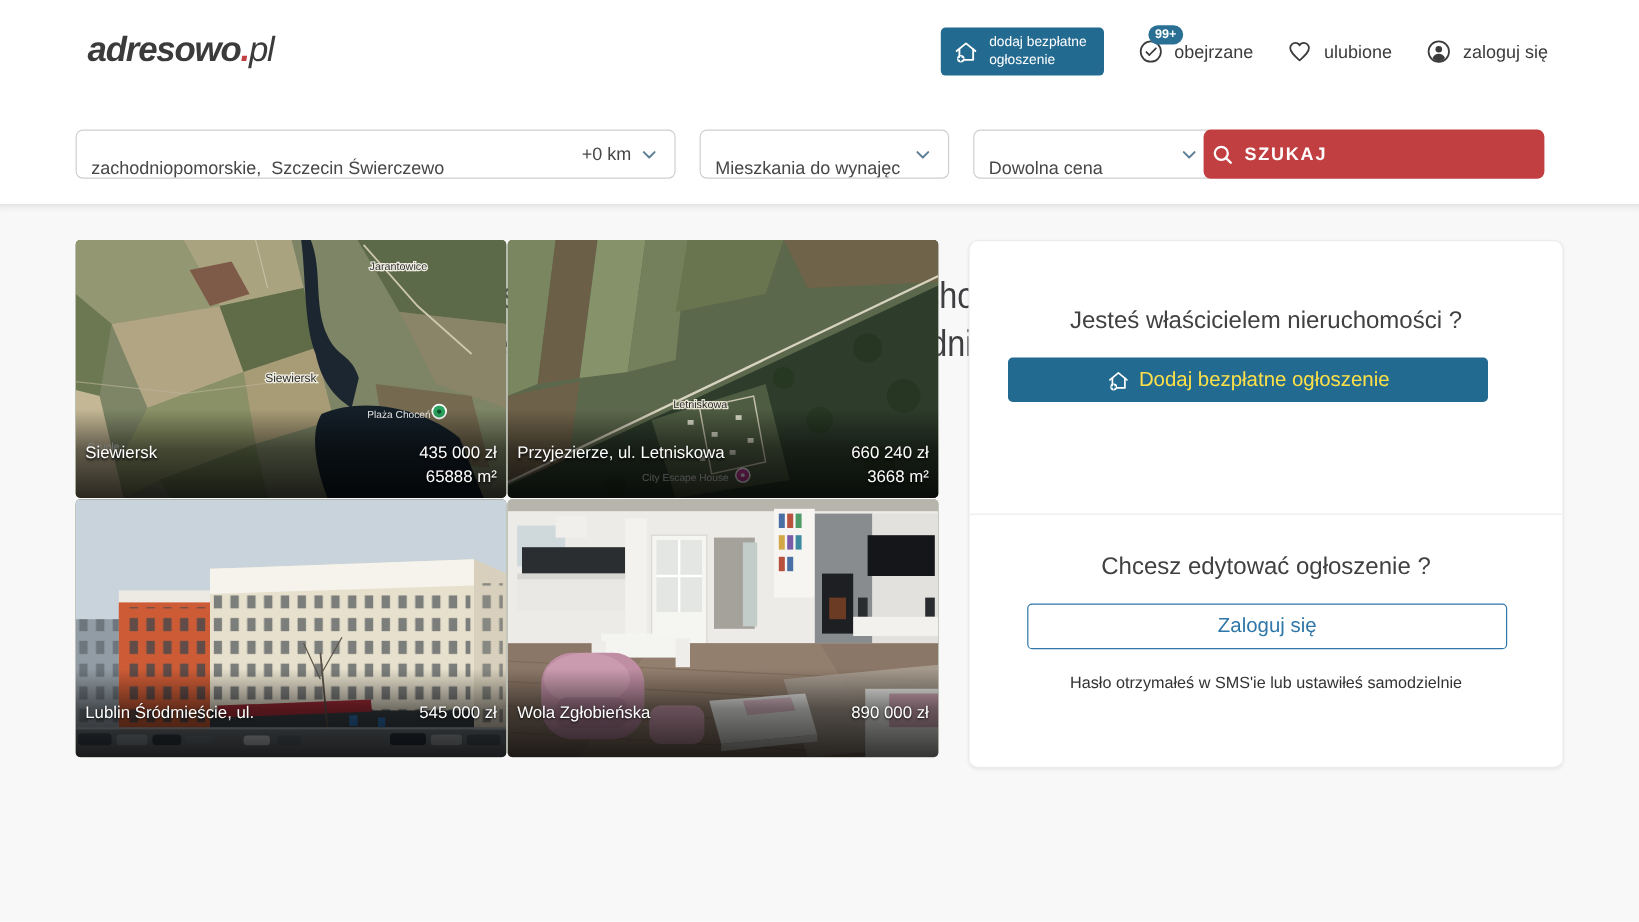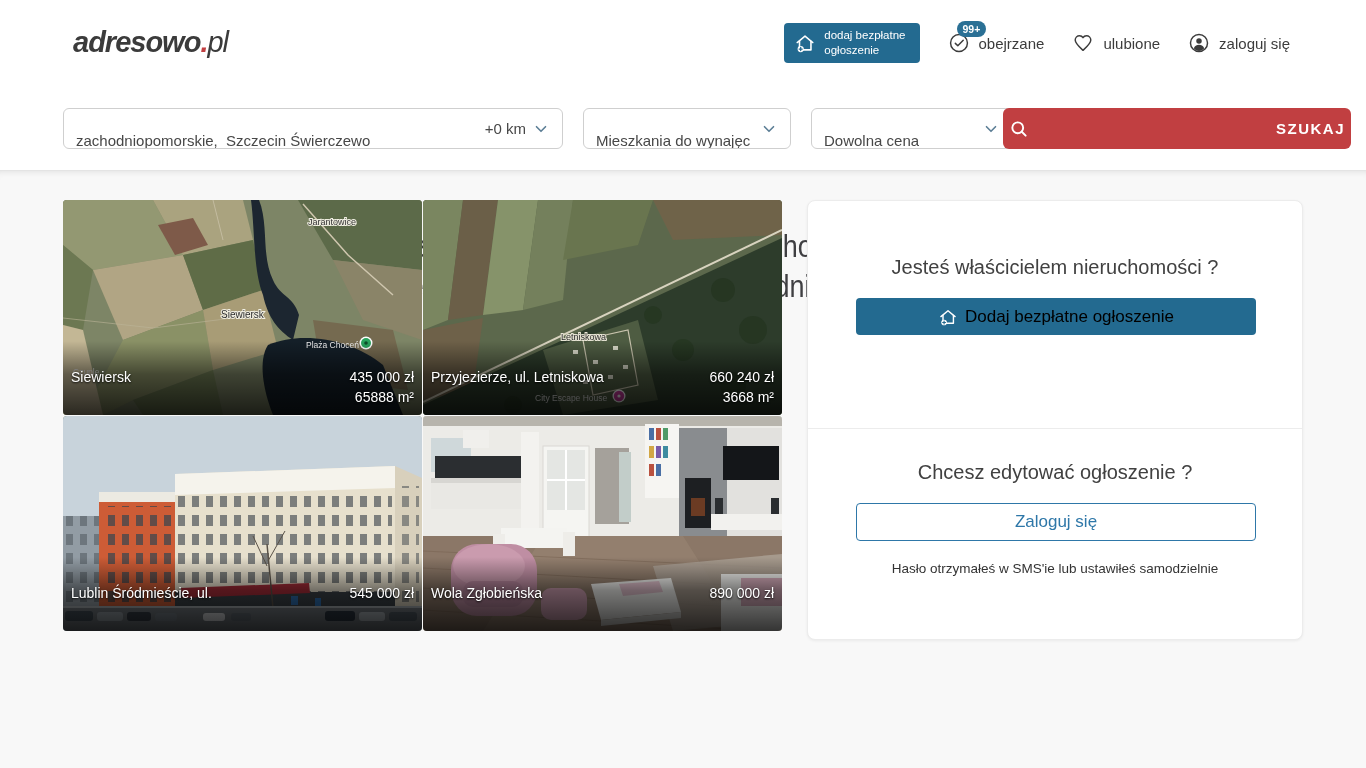--- a/index.html
+++ b/index.html
@@ -30,23 +30,23 @@
   
   .sbox {
     position:absolute; top:108px; height:41px; background:#fff;
     border:1px solid #cfcfcf; border-radius:6px; display:flex; align-items:center;
     padding:0 12px; font-size:15px; color:#474747; cursor:pointer; overflow:hidden; white-space:nowrap;
   }
   .sbox .val { white-space:pre; overflow:hidden; text-overflow:clip;margin-top:24px; }
   .sbox .right { margin-left:auto; display:flex; gap:6px; }
   .chev { width:18px; height:18px; flex:0 0 auto; }
   .search-btn {
-    position:absolute; top:108px; left:1003px; width:348px; height:41px;
+    position:absolute; top:108px; left:1003px; width:284px; height:41px;
     background:#c13f41; border:none; border-radius:6px; color:#fff; font-weight:bold;
-    font-size:15px; letter-spacing:1.5px; display:flex; align-items:center; justify-content:space-between;
+    font-size:15px; letter-spacing:1.5px; display:flex; align-items:center; justify-content:flex-start;
     gap:8px; cursor:pointer; font-family:"Liberation Sans", sans-serif;
   }
   
   .main {
     position:absolute; top:170px; left:0; width:1366px; height:598px;
     background:#f8f8f8; border-top:1px solid #e4e4e4;
     box-shadow: inset 0 6px 7px -6px rgba(0,0,0,.12);
   }
   .hero {
     margin:56px 0 0 0; text-align:center; font-weight:400; color:#3f3f42;
@@ -66,22 +66,22 @@
   .ol-loc { max-width:190px; line-height:20px; }
   .ol-meta { text-align:right; line-height:20px; }
   
   .sidebar {
     position:absolute; left:807px; top:200px; width:496px; height:440px;
     background:#fff; border:1px solid #ececec; border-radius:8px;
     box-shadow:0 1px 3px rgba(0,0,0,.06);
   }
   .sb-title { position:absolute; left:0; right:0; text-align:center; font-size:20px; color:#414141; font-weight:400; }
   .sb-btn-teal {
-    position:absolute; left:48px; top:97px; width:400px; height:37px;
-    background:#236a90; border:none; border-radius:4px; color:#000000; font-size:17px;
+    position:absolute; left:32px; top:97px; width:400px; height:37px;
+    background:#236a90; border:none; border-radius:4px; color:#fde047; font-size:17px;
     display:flex; align-items:center; justify-content:center; gap:7px; cursor:pointer;
     font-family:"Liberation Sans", sans-serif;
   }
   .sb-note { position:absolute; left:0; right:0; text-align:center; font-size:14px; color:#2f2f2f; }
   .sb-divider { position:absolute; left:0; right:0; top:227px; height:1px; background:#ececec; }
   .sb-btn-outline {
     position:absolute; left:48px; top:302px; width:400px; height:38px;
     background:transparent; border:1.5px solid #2e77a8; border-radius:4px; color:#2e77a8;
     font-size:17px; display:flex; align-items:center; justify-content:center; cursor:pointer;
     font-family:"Liberation Sans", sans-serif;

